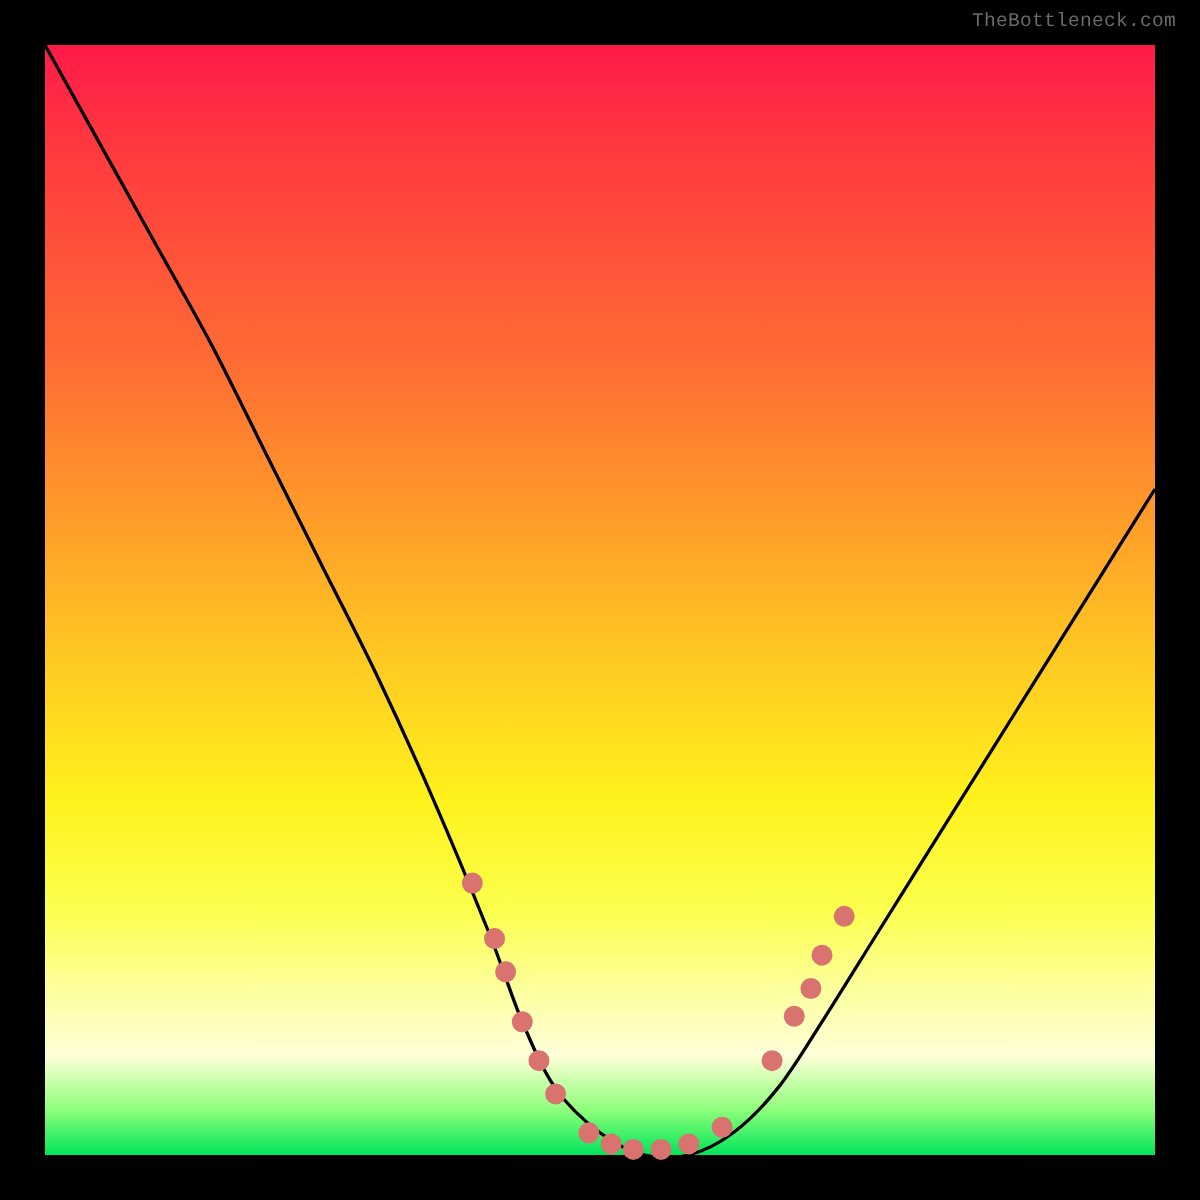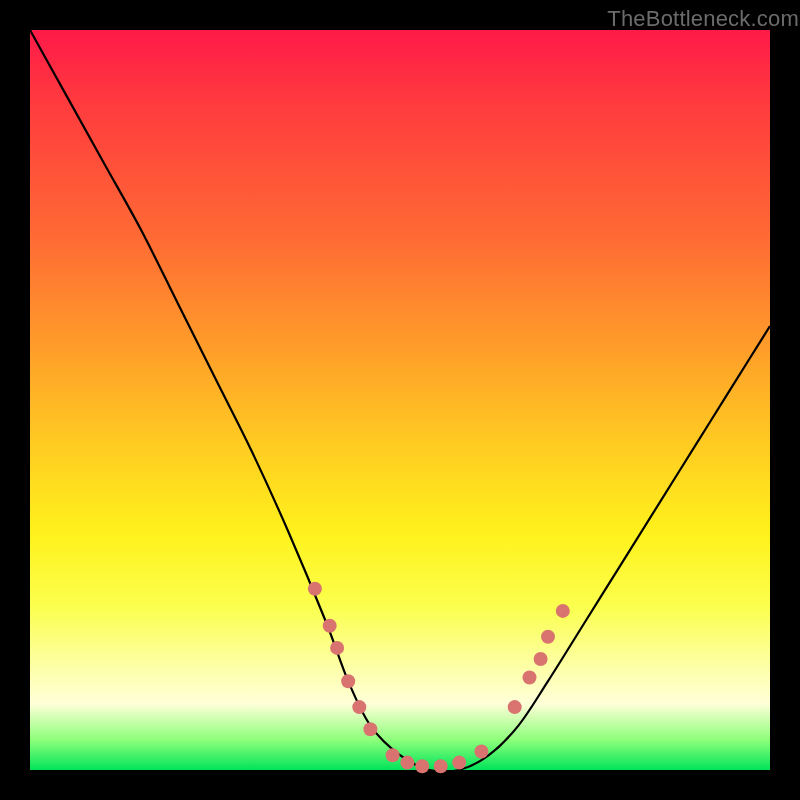--- a/index.html
+++ b/index.html
@@ -35,25 +35,26 @@
       #fff21c 68%,
       #fbff4e 78%,
       #fdffa6 86%,
       #ffffd8 91%,
       #8cff7a 96%,
       #00e45a 100%);
   }
   .watermark {
     position: absolute;
     top: 6px;
-    right: 1px;
+    right: 16px;
     color: #6b6b6b;
-    font-size: 22px;
+    font-size: 13px;
     font-weight: 500;
     letter-spacing: 0.2px;
+    font-family: Liberation Mono, monospace;
   }
   svg.curve {
     position: absolute;
     left: 0;
     top: 0;
     width: 740px;
     height: 740px;
     overflow: visible;
   }
 </style>

